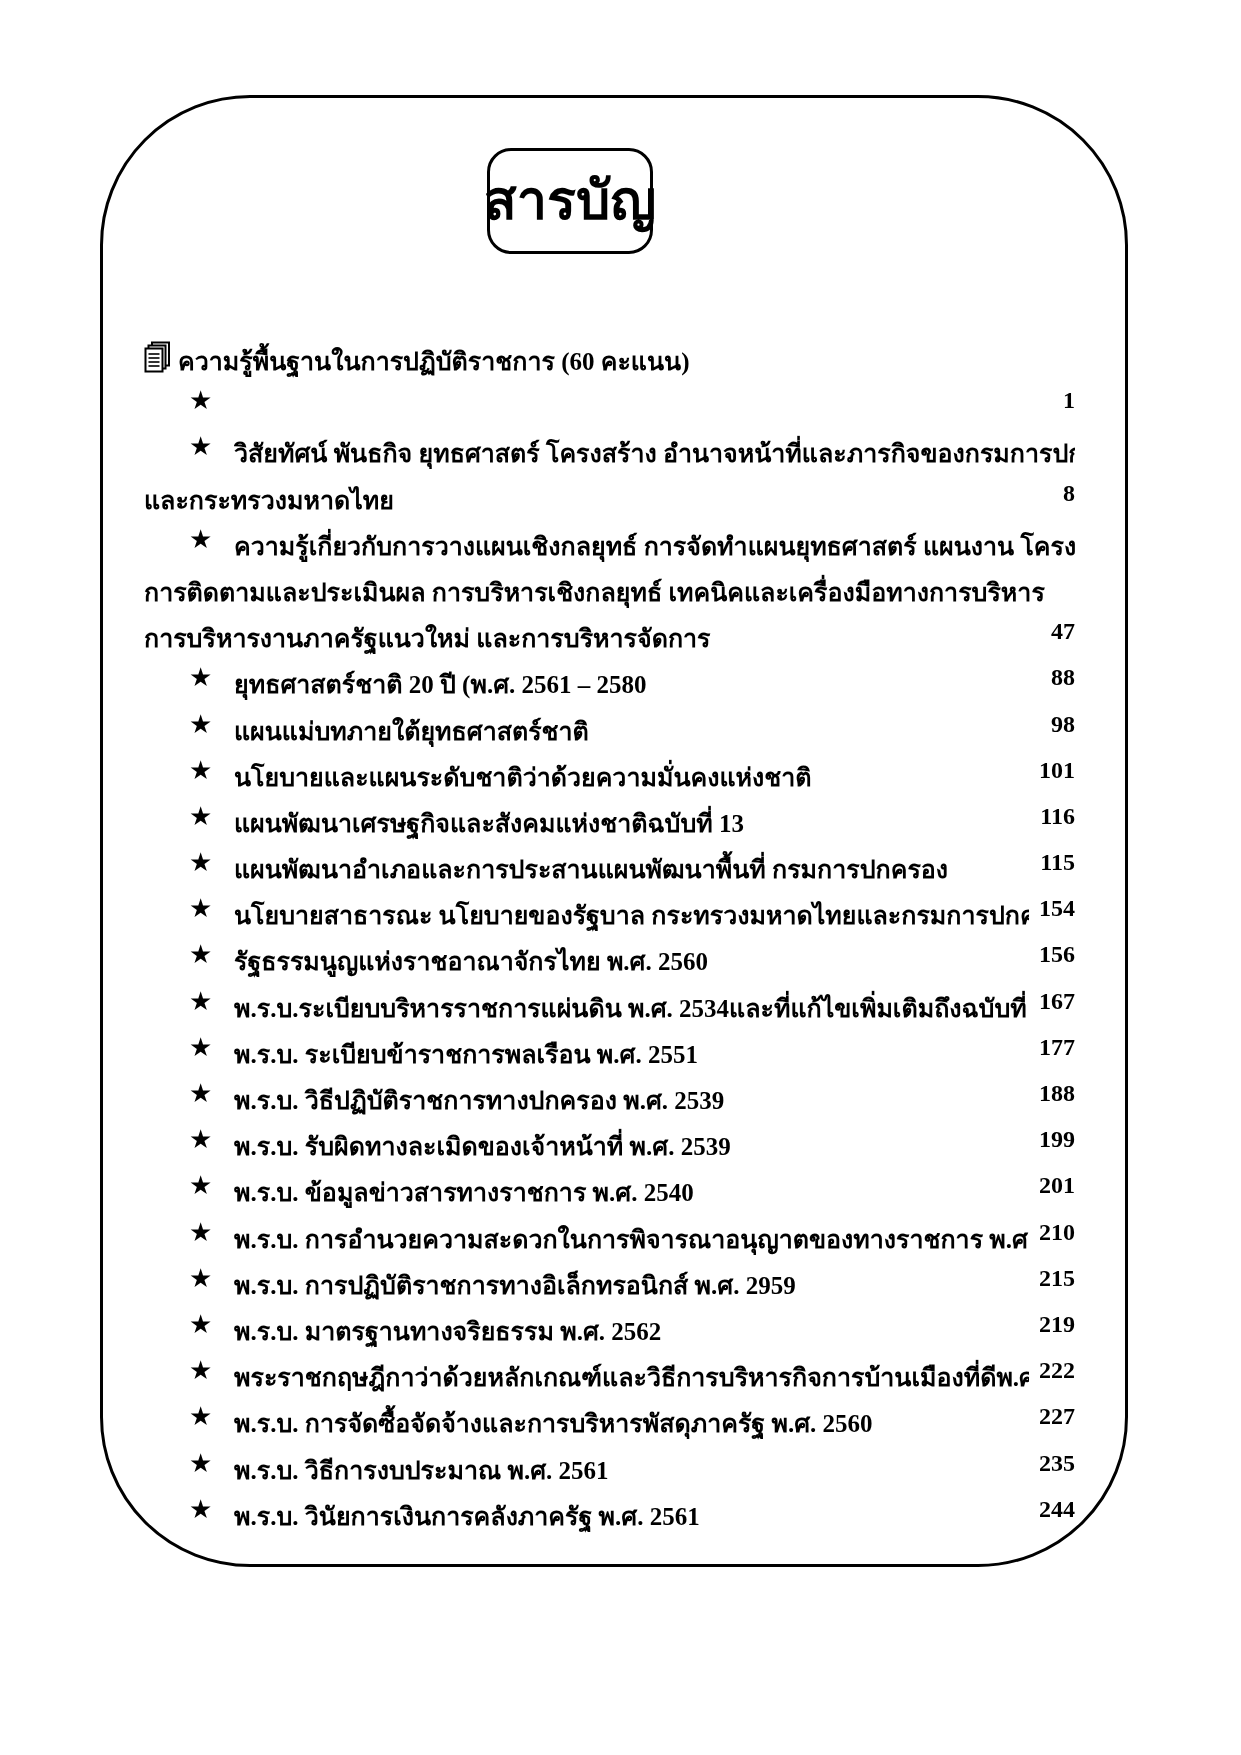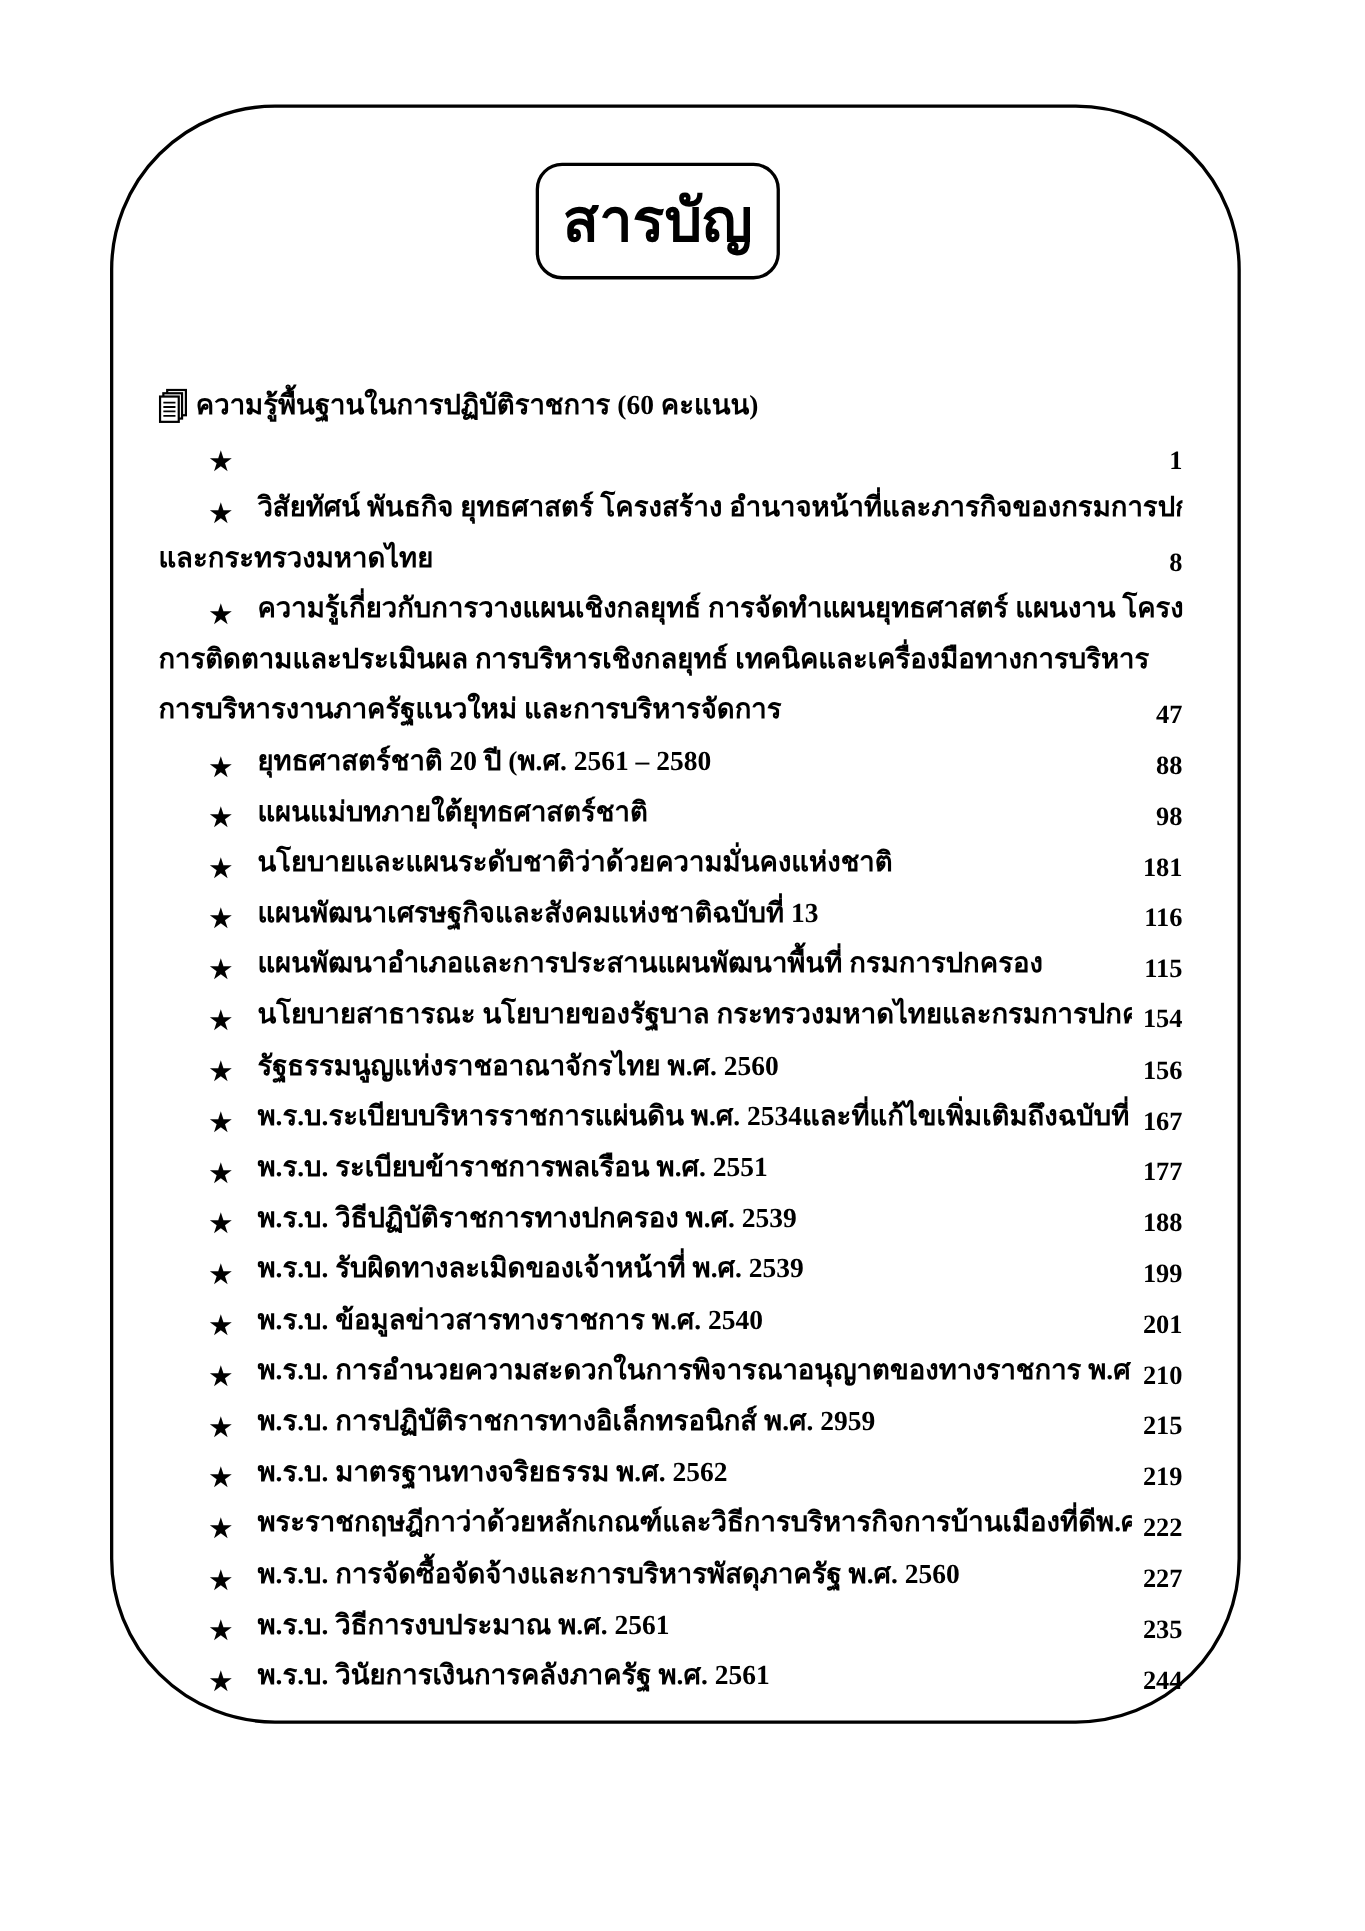--- a/index.html
+++ b/index.html
@@ -6,32 +6,32 @@
   body{
     width:1241px;height:1755px;position:relative;
     font-family:"Liberation Serif","DejaVu Serif",serif;
     color:#000;
   }
   .frame{
     position:absolute;left:100px;top:95px;width:1028px;height:1472px;
     border:3px solid #000;border-radius:150px;background:#fff;box-sizing:border-box;
   }
   .title-box{
-    position:absolute;left:487px;top:148px;width:222px;height:106px;
+    position:absolute;left:487px;top:148px;width:166px;height:106px;
     border:3px solid #000;border-radius:24px;box-sizing:border-box;
     display:flex;align-items:center;justify-content:center;background:#fff;
   }
   .title-box .title-text{
     font-size:54px;font-weight:bold;line-height:1;
   }
   .toc{
     position:absolute;left:130px;top:341px;width:945px;
   }
   .toc-row{
-    height:46.2px;display:flex;align-items:flex-end;
+    height:46.2px;display:flex;align-items:flex-start;
     font-size:25px;font-weight:bold;white-space:nowrap;padding-left:14px;
   }
   .toc-row .star{
     width:45px;flex:0 0 45px;font-size:26px;line-height:1;
     font-family:"DejaVu Sans","Liberation Sans",sans-serif;
     margin-left:45px;
   }
   .toc-row.section-row .doc-icon-wrap{
     width:34px;flex:0 0 34px;display:flex;align-items:center;
   }
@@ -98,21 +98,21 @@
         <span class="page-num">88</span>
       </div>
       <div class="toc-row">
         <span class="star">★</span>
         <span class="toc-text">แผนแม่บทภายใต้ยุทธศาสตร์ชาติ</span>
         <span class="page-num">98</span>
       </div>
       <div class="toc-row">
         <span class="star">★</span>
         <span class="toc-text">นโยบายและแผนระดับชาติว่าด้วยความมั่นคงแห่งชาติ</span>
-        <span class="page-num">181</span>
+        <span class="page-num">101</span>
       </div>
       <div class="toc-row">
         <span class="star">★</span>
         <span class="toc-text">แผนพัฒนาเศรษฐกิจและสังคมแห่งชาติฉบับที่ 13</span>
         <span class="page-num">116</span>
       </div>
       <div class="toc-row">
         <span class="star">★</span>
         <span class="toc-text">แผนพัฒนาอำเภอและการประสานแผนพัฒนาพื้นที่ กรมการปกครอง</span>
         <span class="page-num">115</span>

